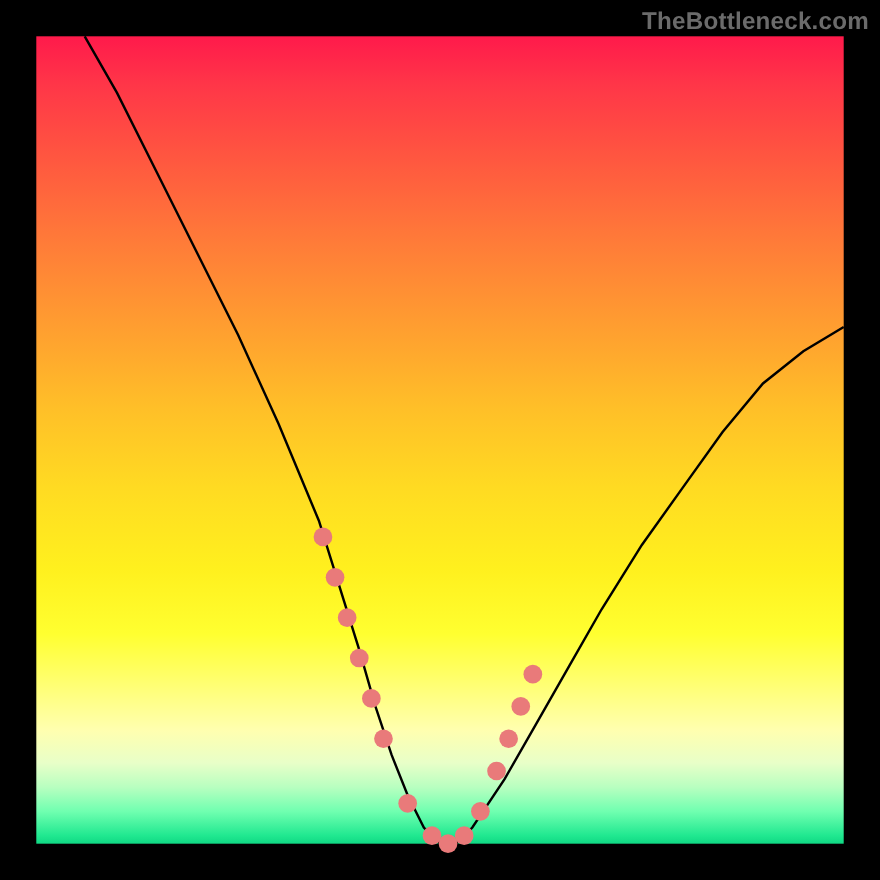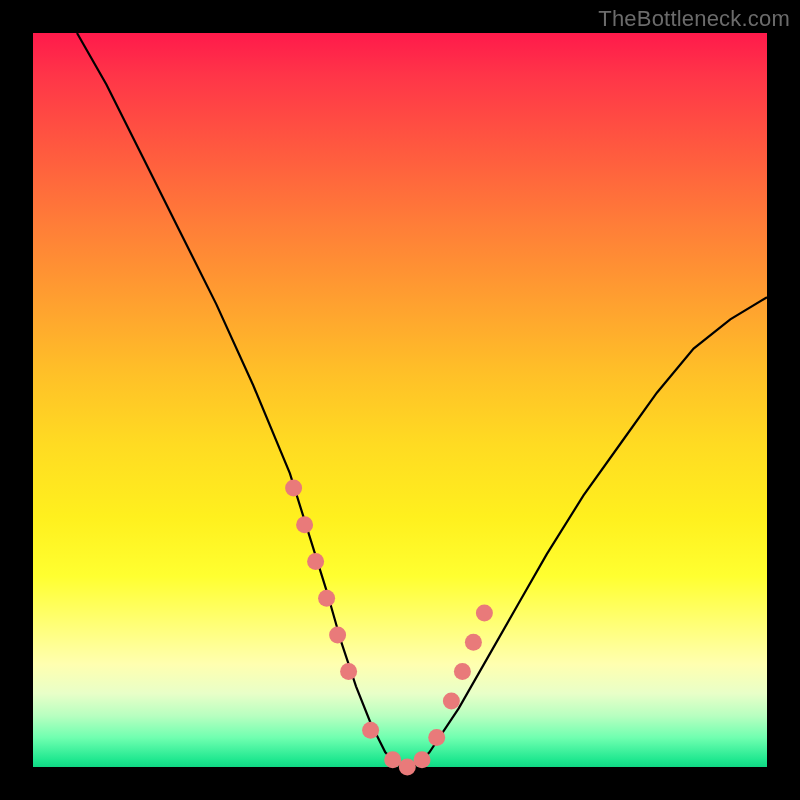--- a/index.html
+++ b/index.html
@@ -34,21 +34,21 @@
       #70ffb0 96%,
       #20e890 99%,
       #10d884 100%);
   }
   .watermark {
     position: absolute;
     top: 6px;
     right: 10px;
     color: #6b6b6b;
     font-size: 22px;
-    font-weight: 400;
+    font-weight: 700;
     letter-spacing: 0.2px;
     user-select: none;
   }
   svg.curve {
     position: absolute;
     left: 33px;
     top: 33px;
     width: 734px;
     height: 734px;
     overflow: visible;

